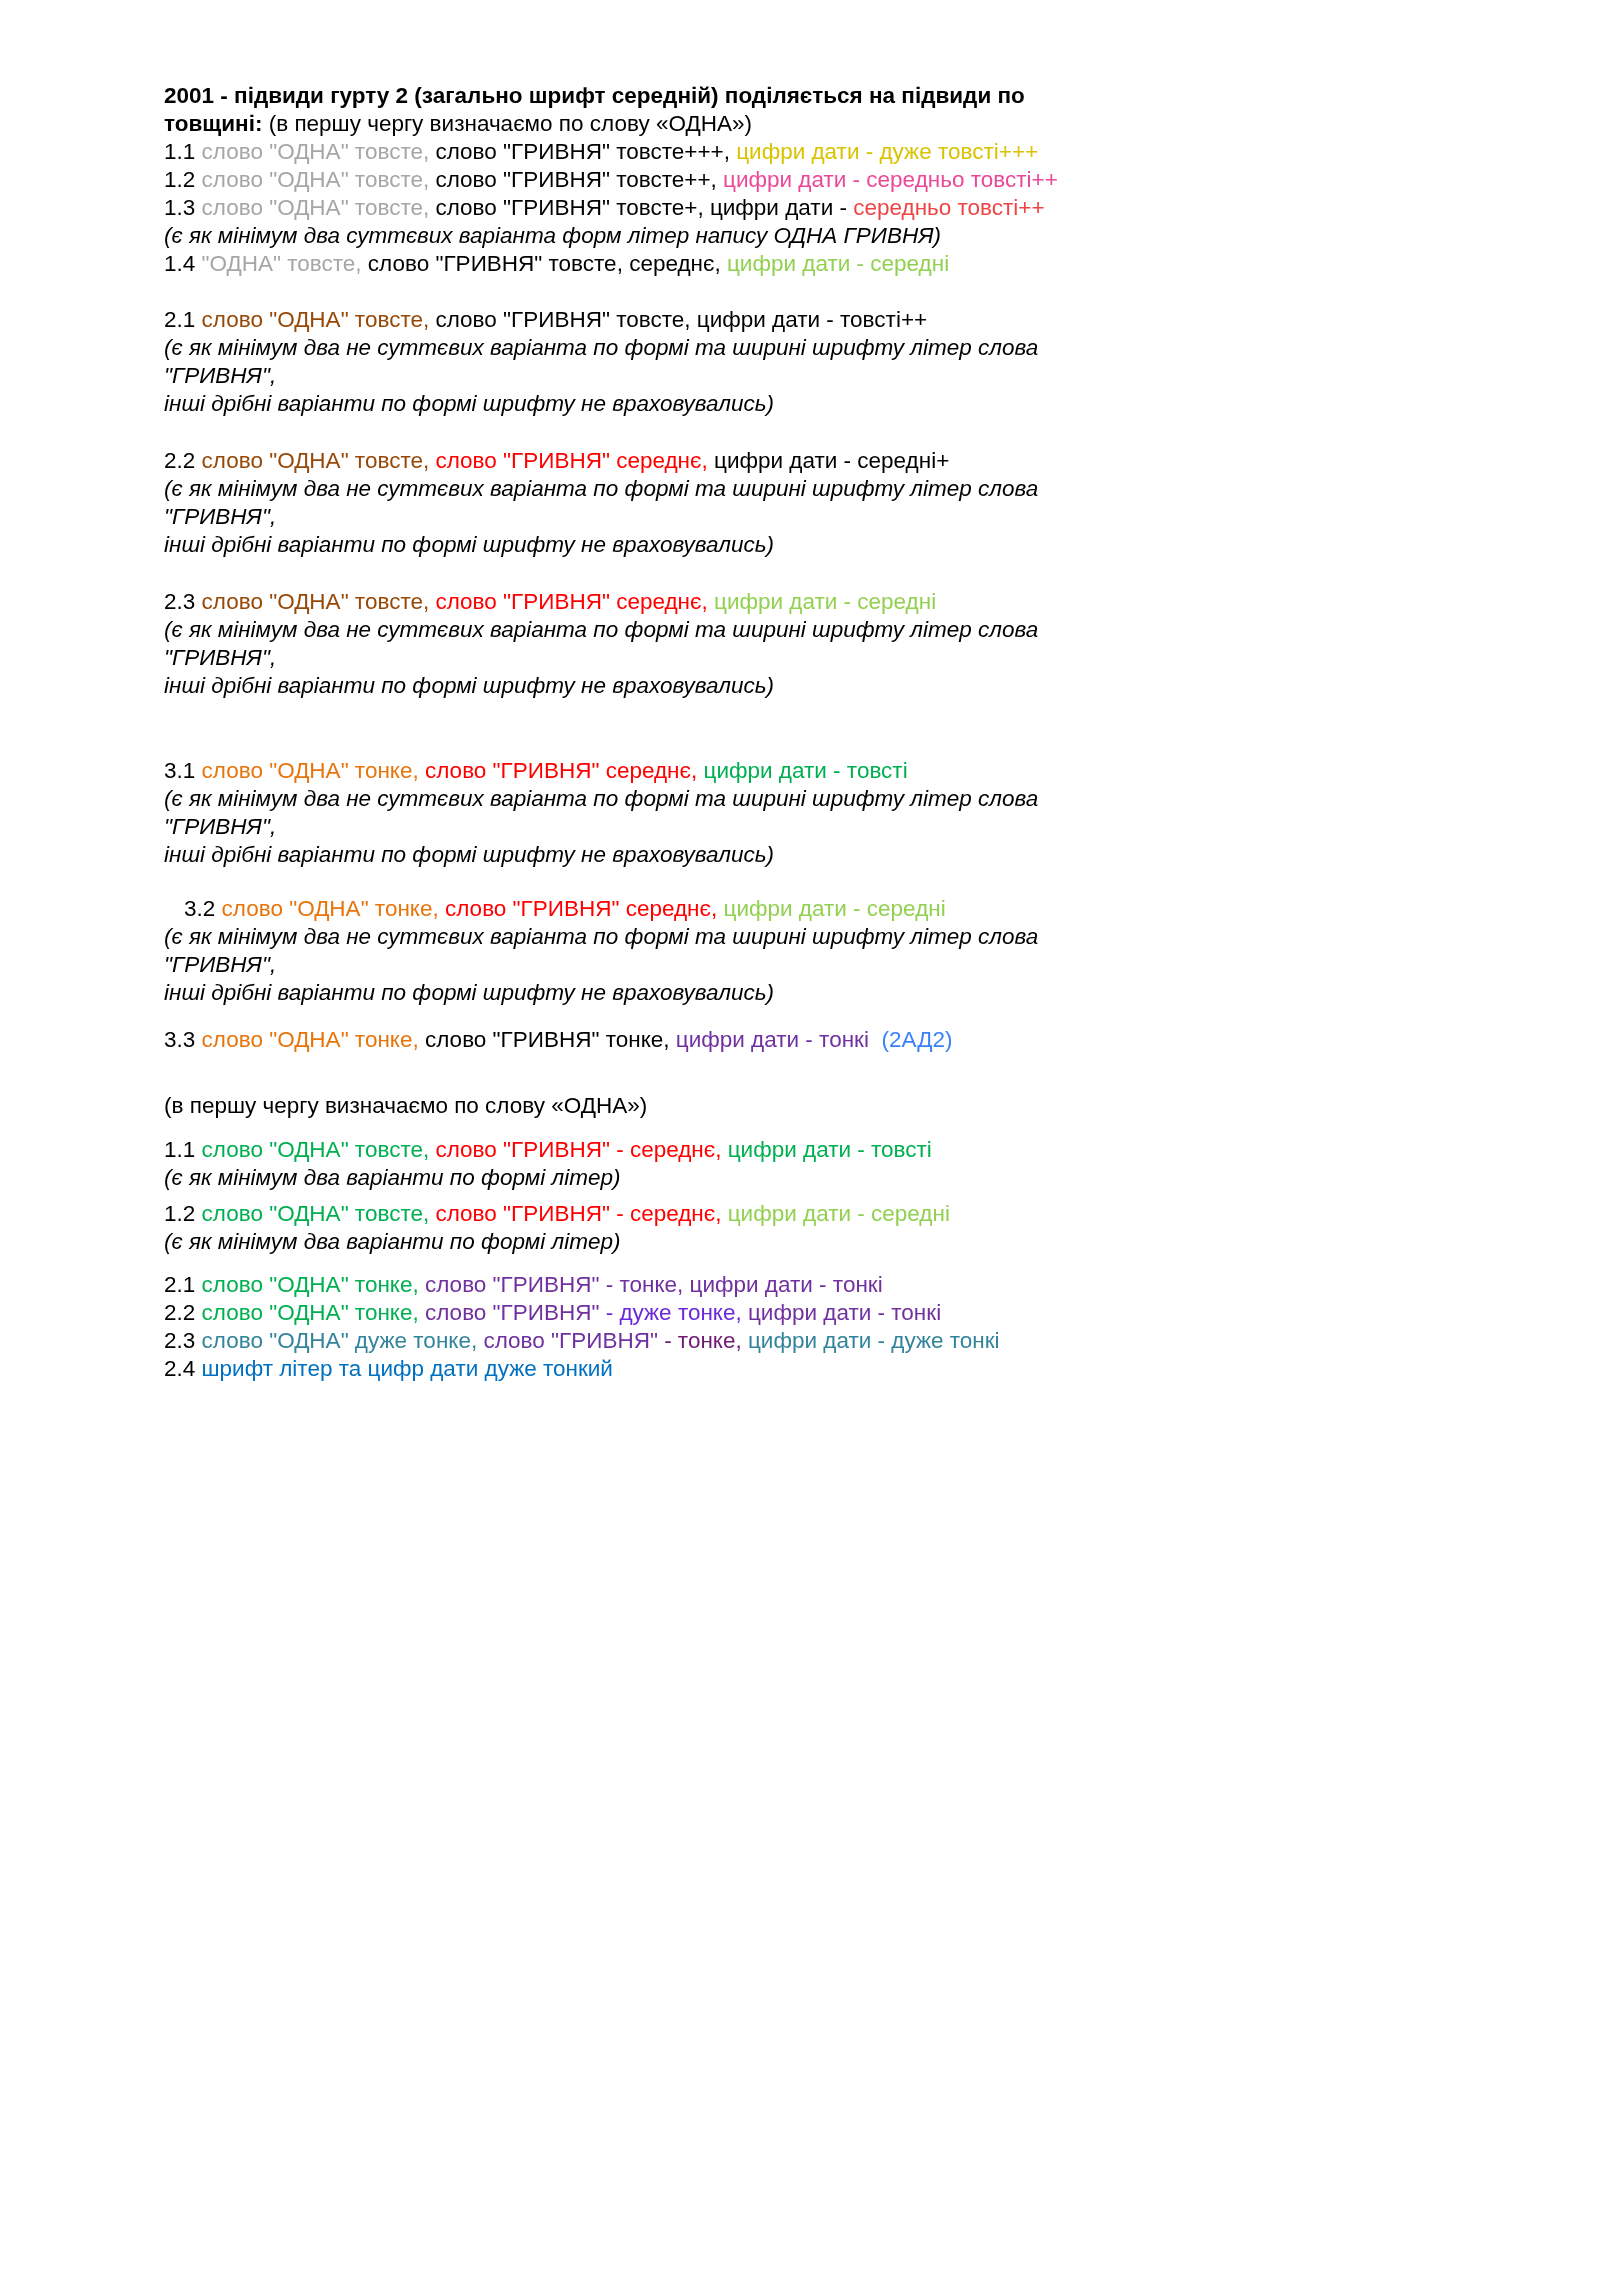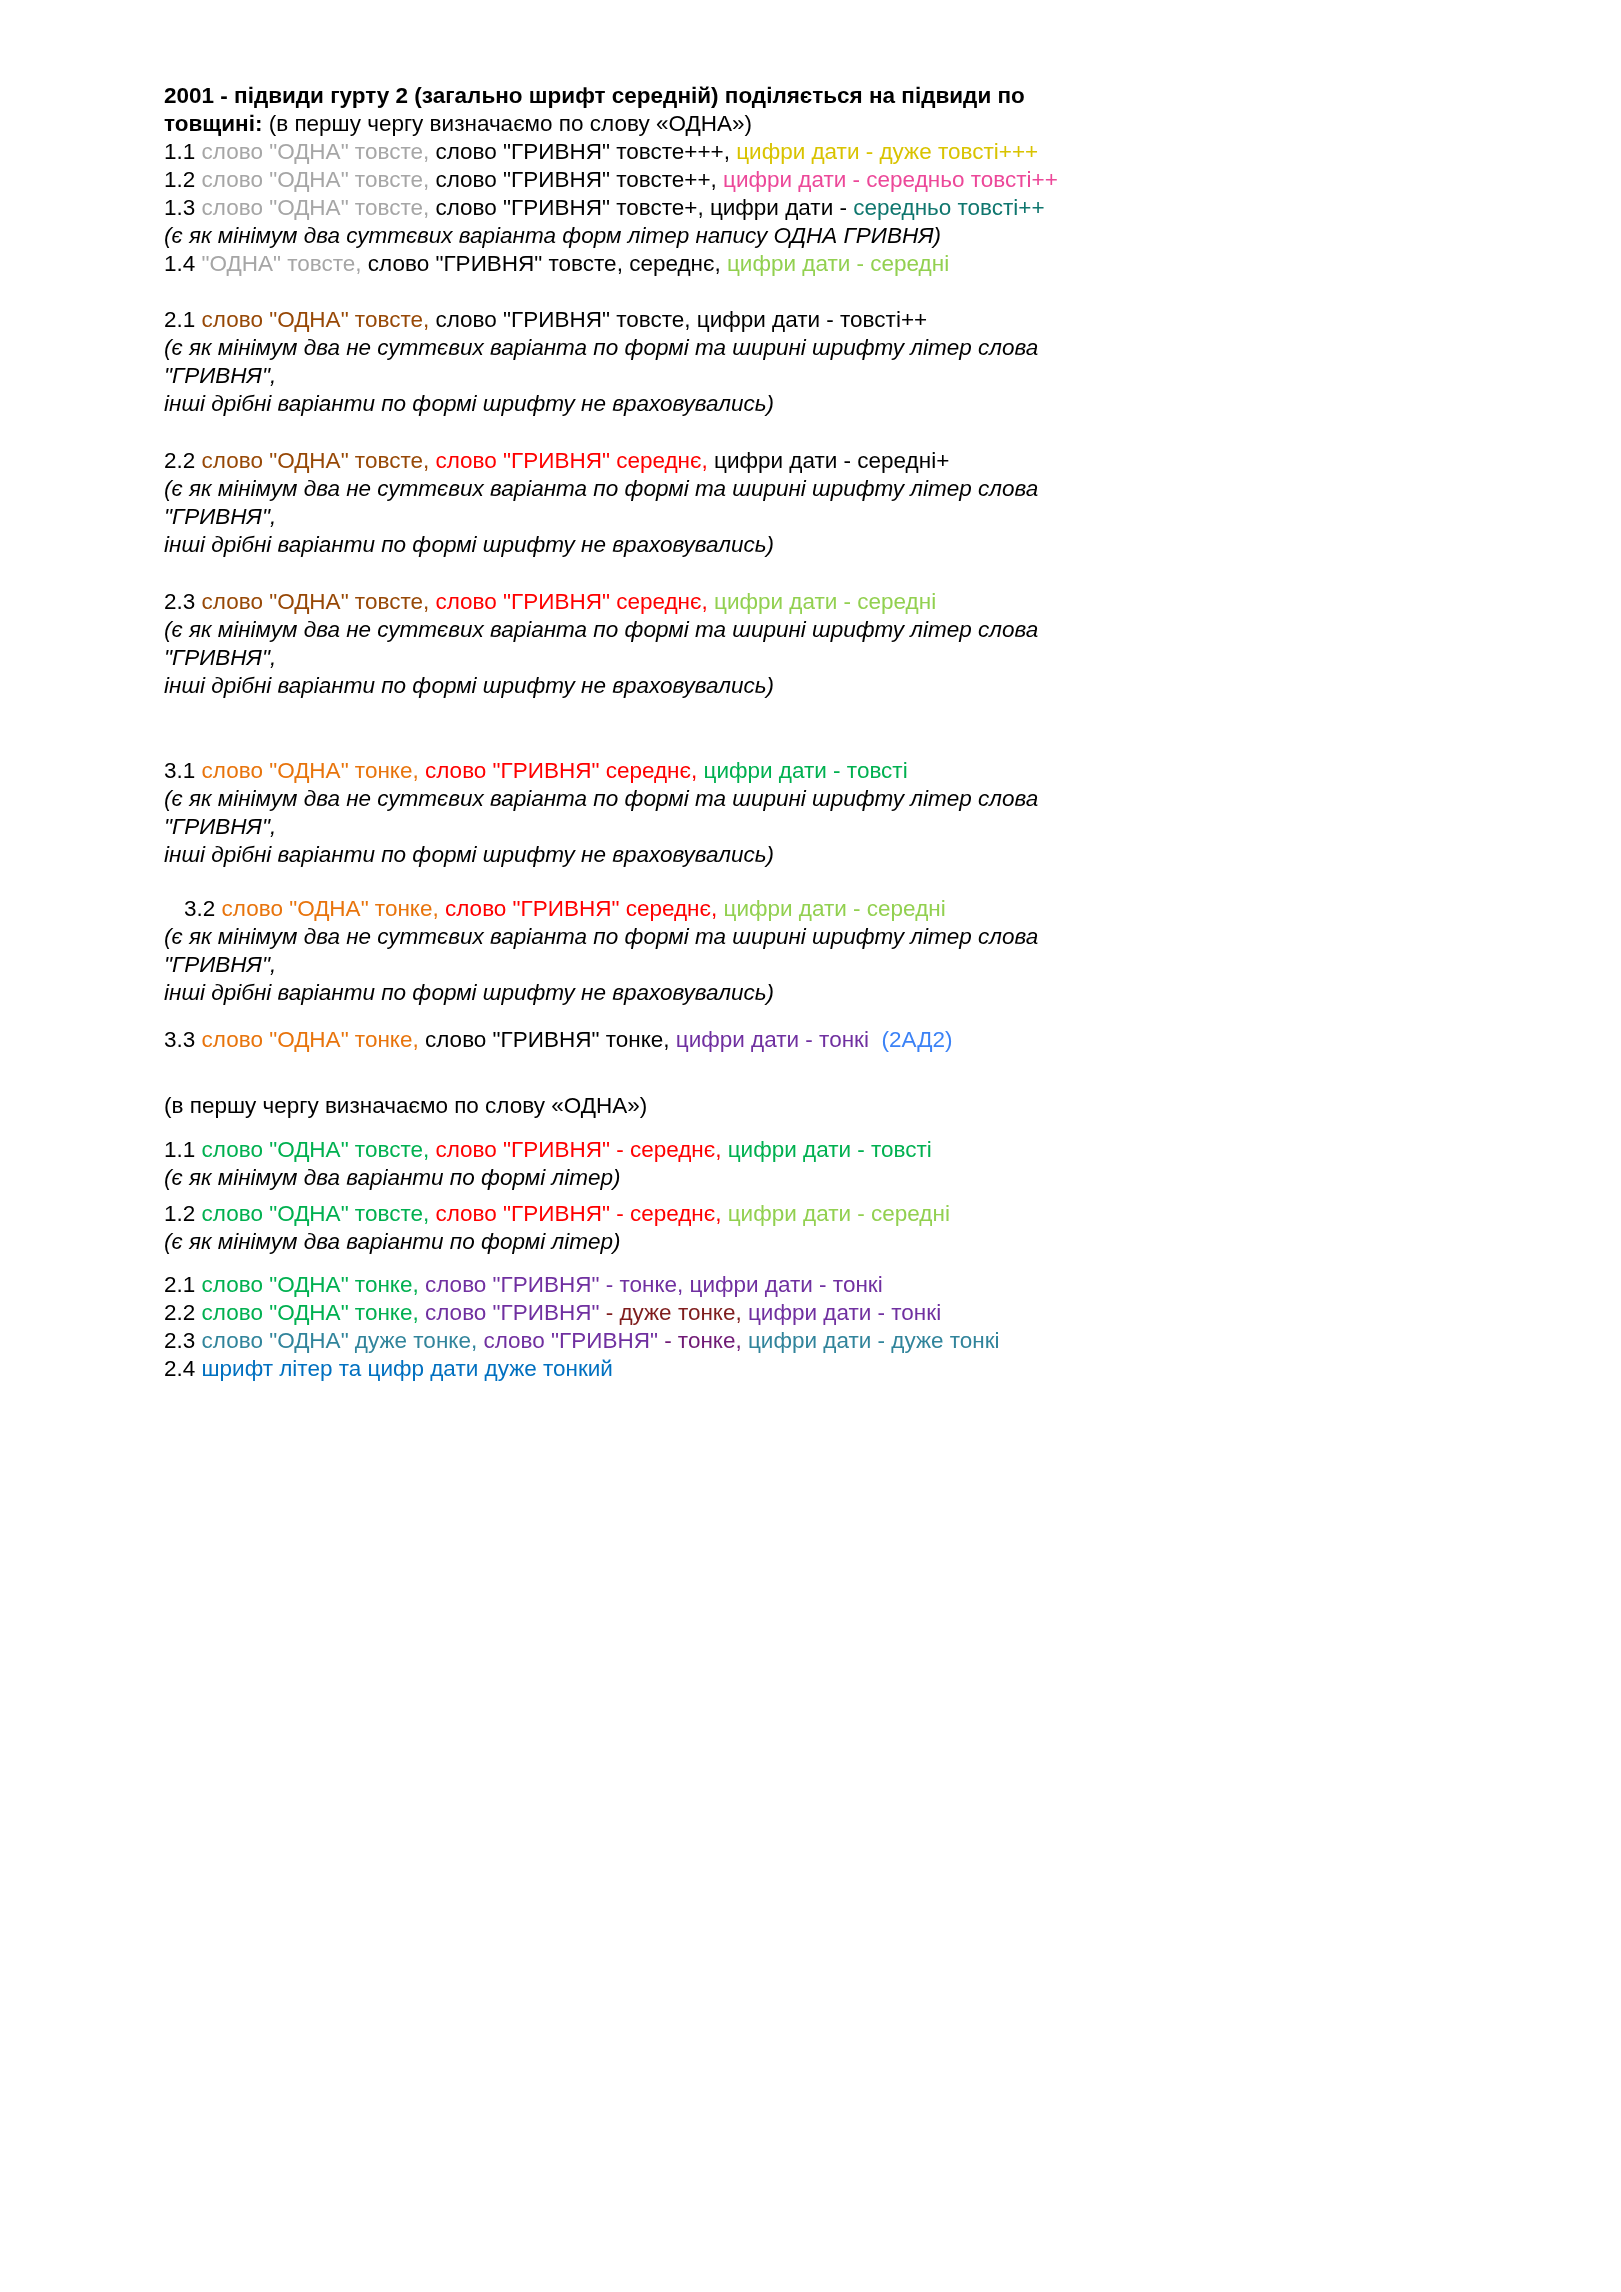--- a/index.html
+++ b/index.html
@@ -32,21 +32,21 @@
 </style>
 </head>
 <body>
 
 <div class="page">
   <div class="content">
       <div class="line"><span class="seg bold" style="color: rgb(0, 0, 0);">2001 - підвиди гурту 2 (загально шрифт середній) поділяється на підвиди по</span></div>
       <div class="line"><span class="seg bold" style="color: rgb(0, 0, 0);">товщині: </span><span class="seg" style="color: rgb(0, 0, 0);">(в першу чергу визначаємо по слову «ОДНА»)</span></div>
       <div class="line"><span class="seg" style="color: rgb(0, 0, 0);">1.1 </span><span class="seg" style="color: rgb(166, 166, 166);">слово "ОДНА" товсте, </span><span class="seg" style="color: rgb(0, 0, 0);">слово "ГРИВНЯ" товсте+++, </span><span class="seg" style="color: rgb(217, 195, 0);">цифри дати - дуже товсті+++</span></div>
       <div class="line"><span class="seg" style="color: rgb(0, 0, 0);">1.2 </span><span class="seg" style="color: rgb(166, 166, 166);">слово "ОДНА" товсте, </span><span class="seg" style="color: rgb(0, 0, 0);">слово "ГРИВНЯ" товсте++, </span><span class="seg" style="color: #ec4899;">цифри дати - середньо товсті++</span></div>
-      <div class="line"><span class="seg" style="color: rgb(0, 0, 0);">1.3 </span><span class="seg" style="color: rgb(166, 166, 166);">слово "ОДНА" товсте, </span><span class="seg" style="color: rgb(0, 0, 0);">слово "ГРИВНЯ" товсте+, цифри дати - </span><span class="seg" style="color: #0f766e;">середньо товсті++</span></div>
+      <div class="line"><span class="seg" style="color: rgb(0, 0, 0);">1.3 </span><span class="seg" style="color: rgb(166, 166, 166);">слово "ОДНА" товсте, </span><span class="seg" style="color: rgb(0, 0, 0);">слово "ГРИВНЯ" товсте+, цифри дати - </span><span class="seg" style="color: #ef4444;">середньо товсті++</span></div>
       <div class="line"><span class="seg italic" style="color: rgb(0, 0, 0);">(є як мінімум два суттєвих варіанта форм літер напису ОДНА ГРИВНЯ)</span></div>
       <div class="line"><span class="seg" style="color: rgb(0, 0, 0);">1.4 </span><span class="seg" style="color: rgb(166, 166, 166);">"ОДНА" товсте, </span><span class="seg" style="color: rgb(0, 0, 0);">слово "ГРИВНЯ" товсте, середнє, </span><span class="seg" style="color: rgb(146, 208, 80);">цифри дати - середні</span></div>
       <div class="spacer" style="height: 28px;"></div>
       <div class="line"><span class="seg" style="color: rgb(0, 0, 0);">2.1 </span><span class="seg" style="color: rgb(151, 72, 6);">слово "ОДНА" товсте, </span><span class="seg" style="color: rgb(0, 0, 0);">слово "ГРИВНЯ" товсте, цифри дати - товсті++</span></div>
       <div class="line"><span class="seg italic" style="color: rgb(0, 0, 0);">(є як мінімум два не суттєвих варіанта по формі та ширині шрифту літер слова</span></div>
       <div class="line"><span class="seg italic" style="color: rgb(0, 0, 0);">"ГРИВНЯ",</span></div>
       <div class="line"><span class="seg italic" style="color: rgb(0, 0, 0);">інші дрібні варіанти по формі шрифту не враховувались)</span></div>
       <div class="spacer" style="height: 29px;"></div>
       <div class="line"><span class="seg" style="color: rgb(0, 0, 0);">2.2 </span><span class="seg" style="color: rgb(151, 72, 6);">слово "ОДНА" товсте, </span><span class="seg" style="color: rgb(255, 0, 0);">слово "ГРИВНЯ" середнє, </span><span class="seg" style="color: rgb(0, 0, 0);">цифри дати - середні+</span></div>
       <div class="line"><span class="seg italic" style="color: rgb(0, 0, 0);">(є як мінімум два не суттєвих варіанта по формі та ширині шрифту літер слова</span></div>
@@ -72,18 +72,18 @@
       <div class="spacer" style="height: 38px;"></div>
       <div class="line"><span class="seg" style="color: rgb(0, 0, 0);">(в першу чергу визначаємо по слову «ОДНА»)</span></div>
       <div class="spacer" style="height: 15.7px;"></div>
       <div class="line"><span class="seg" style="color: rgb(0, 0, 0);">1.1 </span><span class="seg" style="color: rgb(0, 176, 80);">слово "ОДНА" товсте, </span><span class="seg" style="color: rgb(255, 0, 0);">слово "ГРИВНЯ" - середнє, </span><span class="seg" style="color: rgb(0, 176, 80);">цифри дати - товсті</span></div>
       <div class="line"><span class="seg italic" style="color: rgb(0, 0, 0);">(є як мінімум два варіанти по формі літер)</span></div>
       <div class="spacer" style="height: 7.8px;"></div>
       <div class="line"><span class="seg" style="color: rgb(0, 0, 0);">1.2 </span><span class="seg" style="color: rgb(0, 176, 80);">слово "ОДНА" товсте, </span><span class="seg" style="color: rgb(255, 0, 0);">слово "ГРИВНЯ" - середнє, </span><span class="seg" style="color: rgb(146, 208, 80);">цифри дати - середні</span></div>
       <div class="line"><span class="seg italic" style="color: rgb(0, 0, 0);">(є як мінімум два варіанти по формі літер)</span></div>
       <div class="spacer" style="height: 15.7px;"></div>
       <div class="line"><span class="seg" style="color: rgb(0, 0, 0);">2.1 </span><span class="seg" style="color: rgb(0, 176, 80);">слово "ОДНА" тонке, </span><span class="seg" style="color: rgb(112, 48, 160);">слово "ГРИВНЯ" - тонке, цифри дати - тонкі</span></div>
-      <div class="line"><span class="seg" style="color: rgb(0, 0, 0);">2.2 </span><span class="seg" style="color: rgb(0, 176, 80);">слово "ОДНА" тонке, </span><span class="seg" style="color: rgb(112, 48, 160);">слово "ГРИВНЯ"</span><span class="seg" style="color: #7f1d1d;"> - дуже тонке, </span><span class="seg" style="color: rgb(112, 48, 160);">цифри дати - тонкі</span></div>
+      <div class="line"><span class="seg" style="color: rgb(0, 0, 0);">2.2 </span><span class="seg" style="color: rgb(0, 176, 80);">слово "ОДНА" тонке, </span><span class="seg" style="color: rgb(112, 48, 160);">слово "ГРИВНЯ"</span><span class="seg" style="color: #6d28d9;"> - дуже тонке, </span><span class="seg" style="color: rgb(112, 48, 160);">цифри дати - тонкі</span></div>
       <div class="line"><span class="seg" style="color: rgb(0, 0, 0);">2.3 </span><span class="seg" style="color: rgb(49, 132, 155);">слово "ОДНА" дуже тонке, </span><span class="seg" style="color: rgb(112, 48, 160);">слово "ГРИВНЯ"</span><span class="seg" style="color: #701a75;"> - тонке, </span><span class="seg" style="color: rgb(49, 132, 155);">цифри дати - дуже тонкі</span></div>
       <div class="line"><span class="seg" style="color: rgb(0, 0, 0);">2.4 </span><span class="seg" style="color: rgb(0, 112, 192);">шрифт літер та цифр дати дуже тонкий</span></div>
     </div>
 </div>
 
 
 </body></html>

